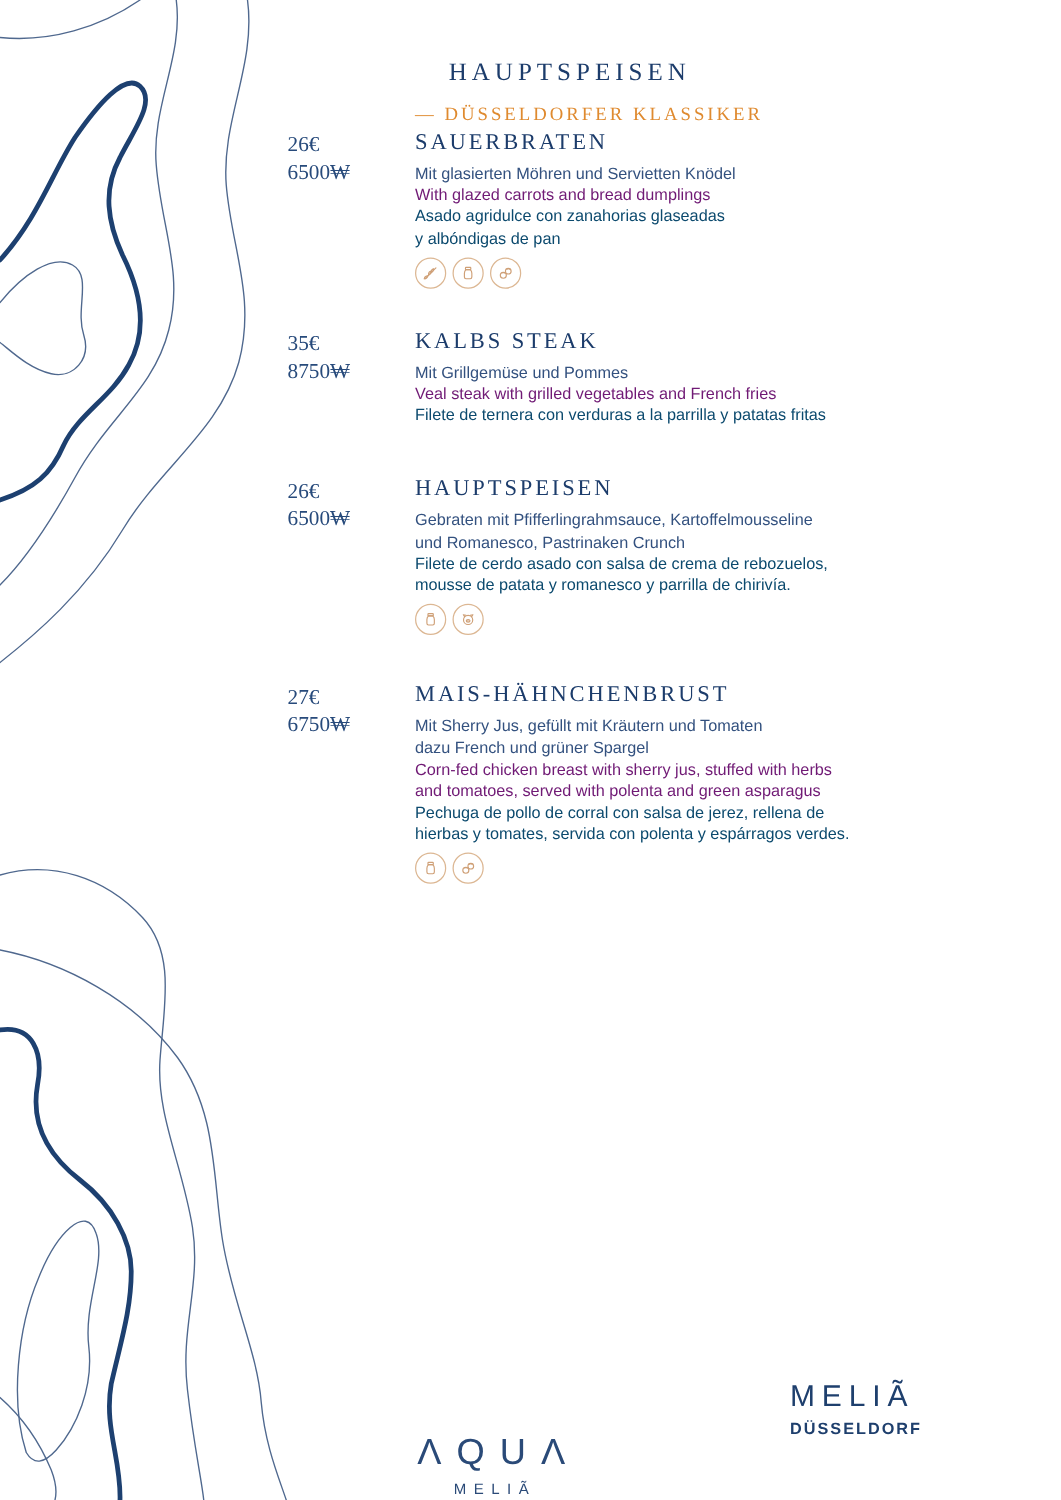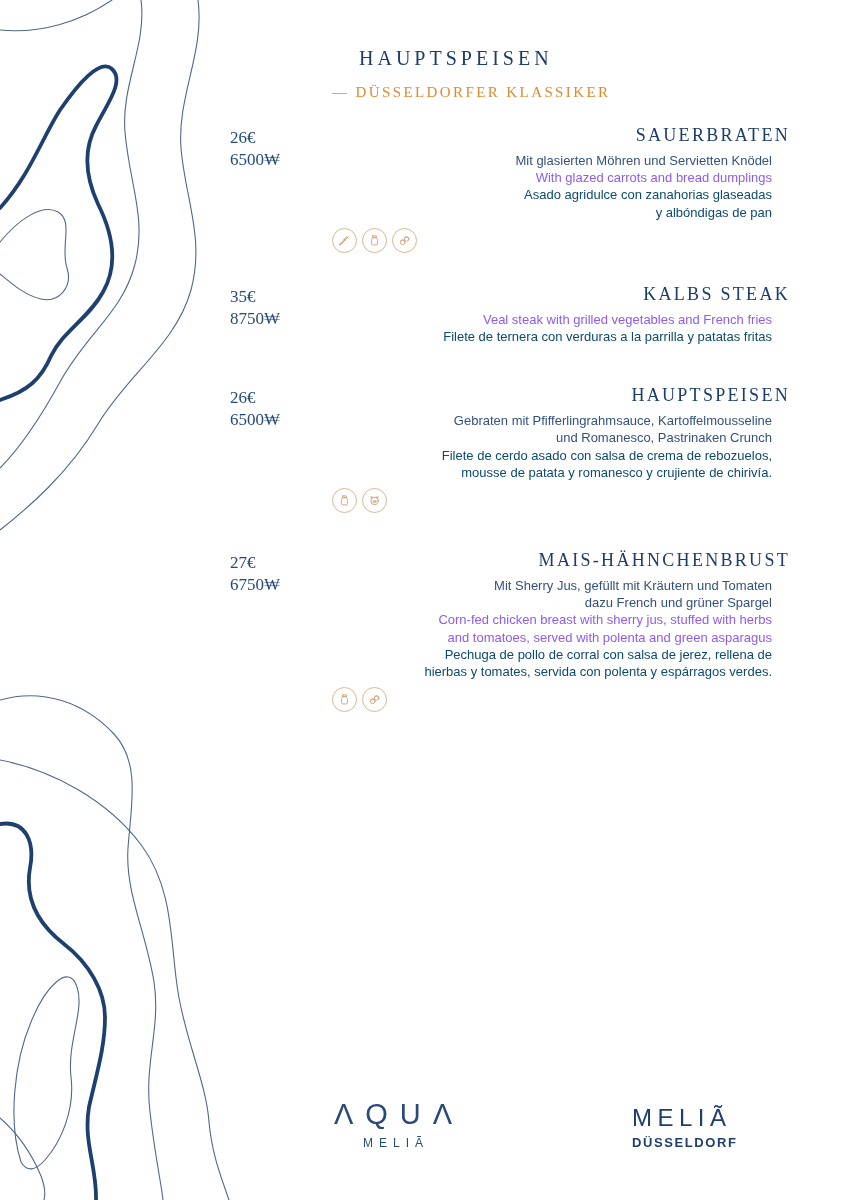--- a/index.html
+++ b/index.html
@@ -35,51 +35,51 @@
     margin-left: 27px;
   }
   .header-subtitle {
     font-family: "Liberation Serif", "DejaVu Serif", serif;
     font-size: 15px;
     letter-spacing: 2.4px;
     color: #df8a2f;
     line-height: 22px;
     margin-top: 9px;
   }
-  .items { margin-top: 22px; }
+  .items { }
   .item { display: flex; }
   .item-1 { margin-bottom: 30px; }
   .item-2 { margin-bottom: 40px; }
   .item-3 { margin-bottom: 36px; }
   .price-col {
     width: 102px;
     flex: 0 0 102px;
     font-family: "Liberation Serif", "DejaVu Serif", serif;
     font-size: 17px;
     line-height: 22px;
     color: #274a7b;
     padding-top: 2px;
   }
-  .item-body { flex: 1 1 auto; text-align: right; }
+  .item-body { flex: 1 1 auto; }
   .item-name {
     font-family: "Liberation Serif", "DejaVu Serif", serif;
     font-size: 18px;
     letter-spacing: 2.3px;
     color: #1c3c6b;
     line-height: 20px;
     margin-bottom: 7px;
   }
   .desc {
     font-size: 13px;
     line-height: 17.2px;
     white-space: pre-line;
     width: 440px;
   }
   .desc.de { color: #33517f; }
-  .desc.en { color: #8b5cf6; }
+  .desc.en { color: #701a75; }
   .desc.es { color: #0c4a6e; }
   .icons-row {
     display: flex;
     gap: 5px;
     margin-top: 7px;
     height: 26px;
   }
   .icons-row:empty { display: none; margin-top: 0; height: 0; }
   .allergen {
     width: 25px; height: 25px;
@@ -88,21 +88,21 @@
     display: inline-flex;
     align-items: center;
     justify-content: center;
     box-sizing: border-box;
   }
   .allergen svg { width: 17px; height: 17px; display: block; }
   
   .footer-aqua {
     position: absolute;
     left: 318px;
-    top: 1098px;
+    top: 1146px;
     width: 150px;
     text-align: center;
     color: #2a4a78;
   }
   .aqua-word {
     font-size: 29px;
     letter-spacing: 12px;
     margin-right: -12px; 
     line-height: 32px;
     font-weight: 400;
@@ -204,37 +204,38 @@
         </div>
       </div>
 
       <div class="item item-2">
         <div class="price-col">
           <div>35€</div>
           <div>8750₩</div>
         </div>
         <div class="item-body">
           <div class="item-name">KALBS STEAK</div>
+          <div class="desc de">Mit Grillgemüse und Pommes</div>
           <div class="desc en">Veal steak with grilled vegetables and French fries</div>
           <div class="desc es">Filete de ternera con verduras a la parrilla y patatas fritas</div>
 
         </div>
       </div>
 
       <div class="item item-3">
         <div class="price-col">
           <div>26€</div>
           <div>6500₩</div>
         </div>
         <div class="item-body">
           <div class="item-name">HAUPTSPEISEN</div>
           <div class="desc de">Gebraten mit Pfifferlingrahmsauce, Kartoffelmousseline
 und Romanesco, Pastrinaken Crunch</div>
           <div class="desc es">Filete de cerdo asado con salsa de crema de rebozuelos,
-mousse de patata y romanesco y crujiente de chirivía.</div>
+mousse de patata y romanesco y parrilla de chirivía.</div>
           <div class="icons-row">
               <span class="allergen">
                 <svg viewBox="0 0 24 24" fill="none" stroke="#cfa077" stroke-width="1.3" stroke-linecap="round" stroke-linejoin="round">
                   <rect x="9" y="5.5" width="6" height="2.6" rx="0.6"></rect>
                   <path d="M9.6 8.1 C 8.4 9.3, 7.8 10.4, 7.8 12 L 7.8 16.5 C 7.8 17.6, 8.5 18.3, 9.6 18.3 L 14.4 18.3 C 15.5 18.3, 16.2 17.6, 16.2 16.5 L 16.2 12 C 16.2 10.4, 15.6 9.3, 14.4 8.1 Z"></path>
                 </svg>
               </span>
               <span class="allergen">
                 <svg viewBox="0 0 24 24" fill="none" stroke="#cfa077" stroke-width="1.3" stroke-linecap="round" stroke-linejoin="round">
                   <circle cx="12" cy="12.6" r="5.2"></circle>

